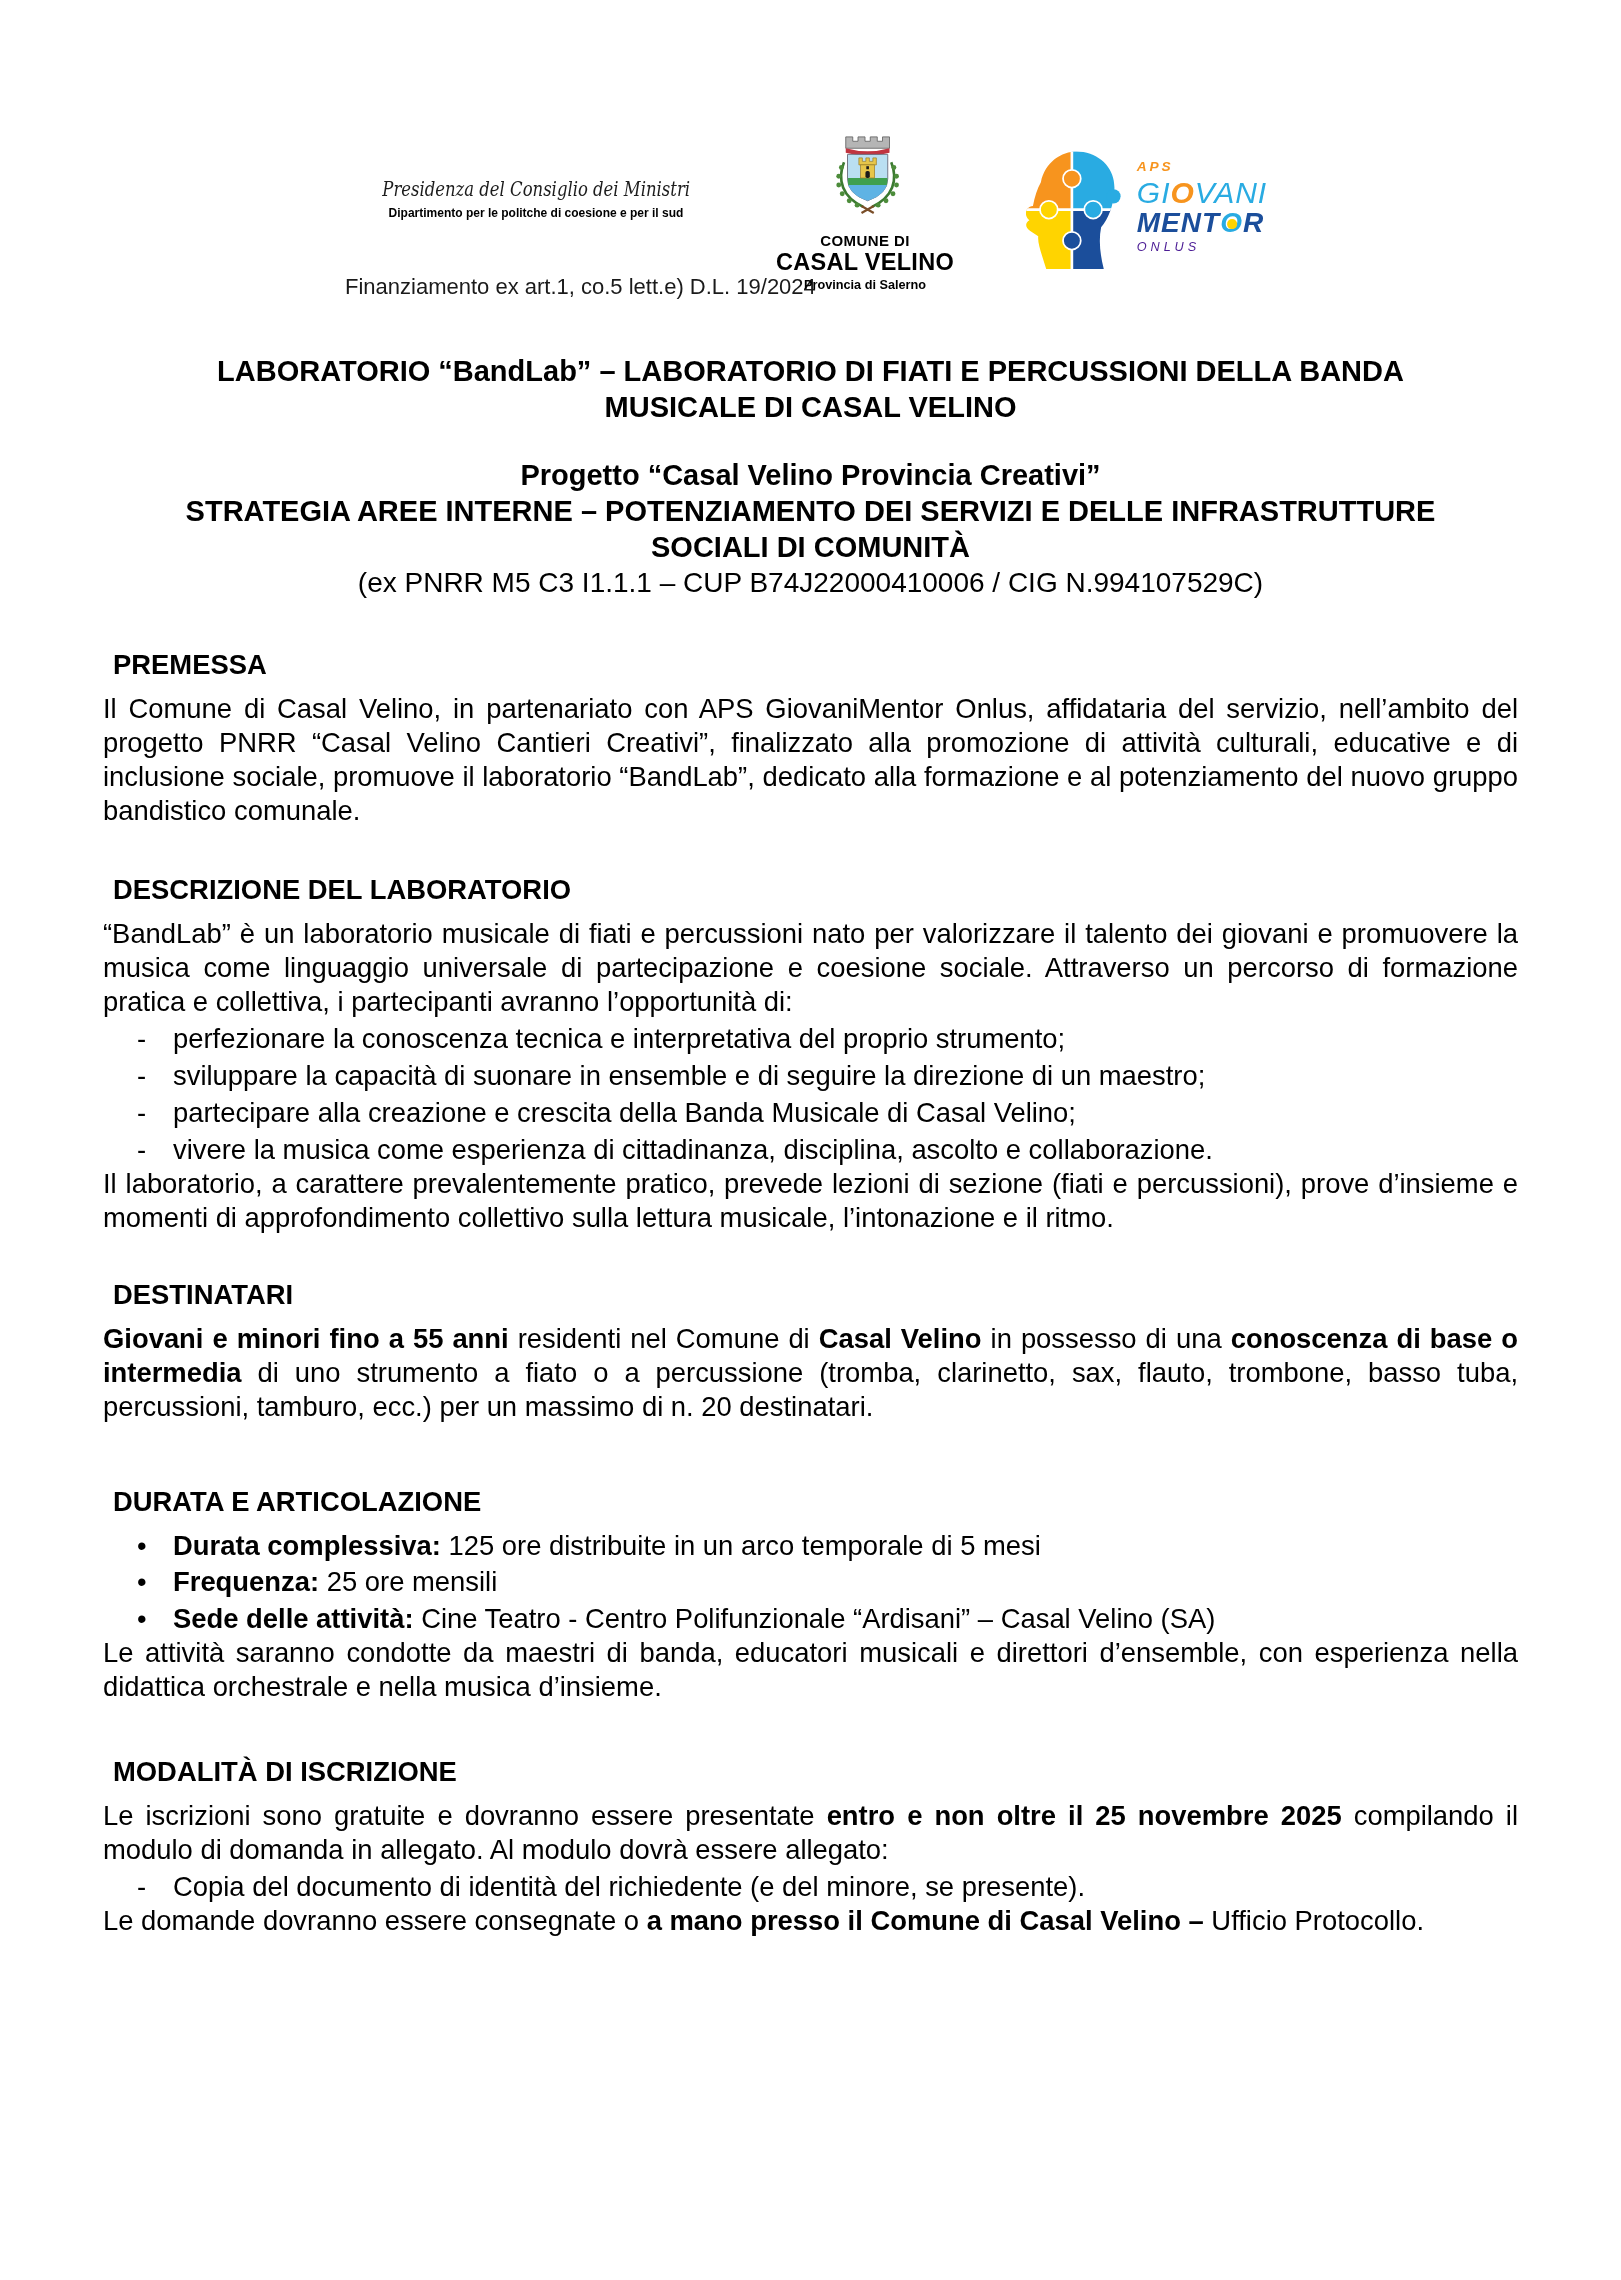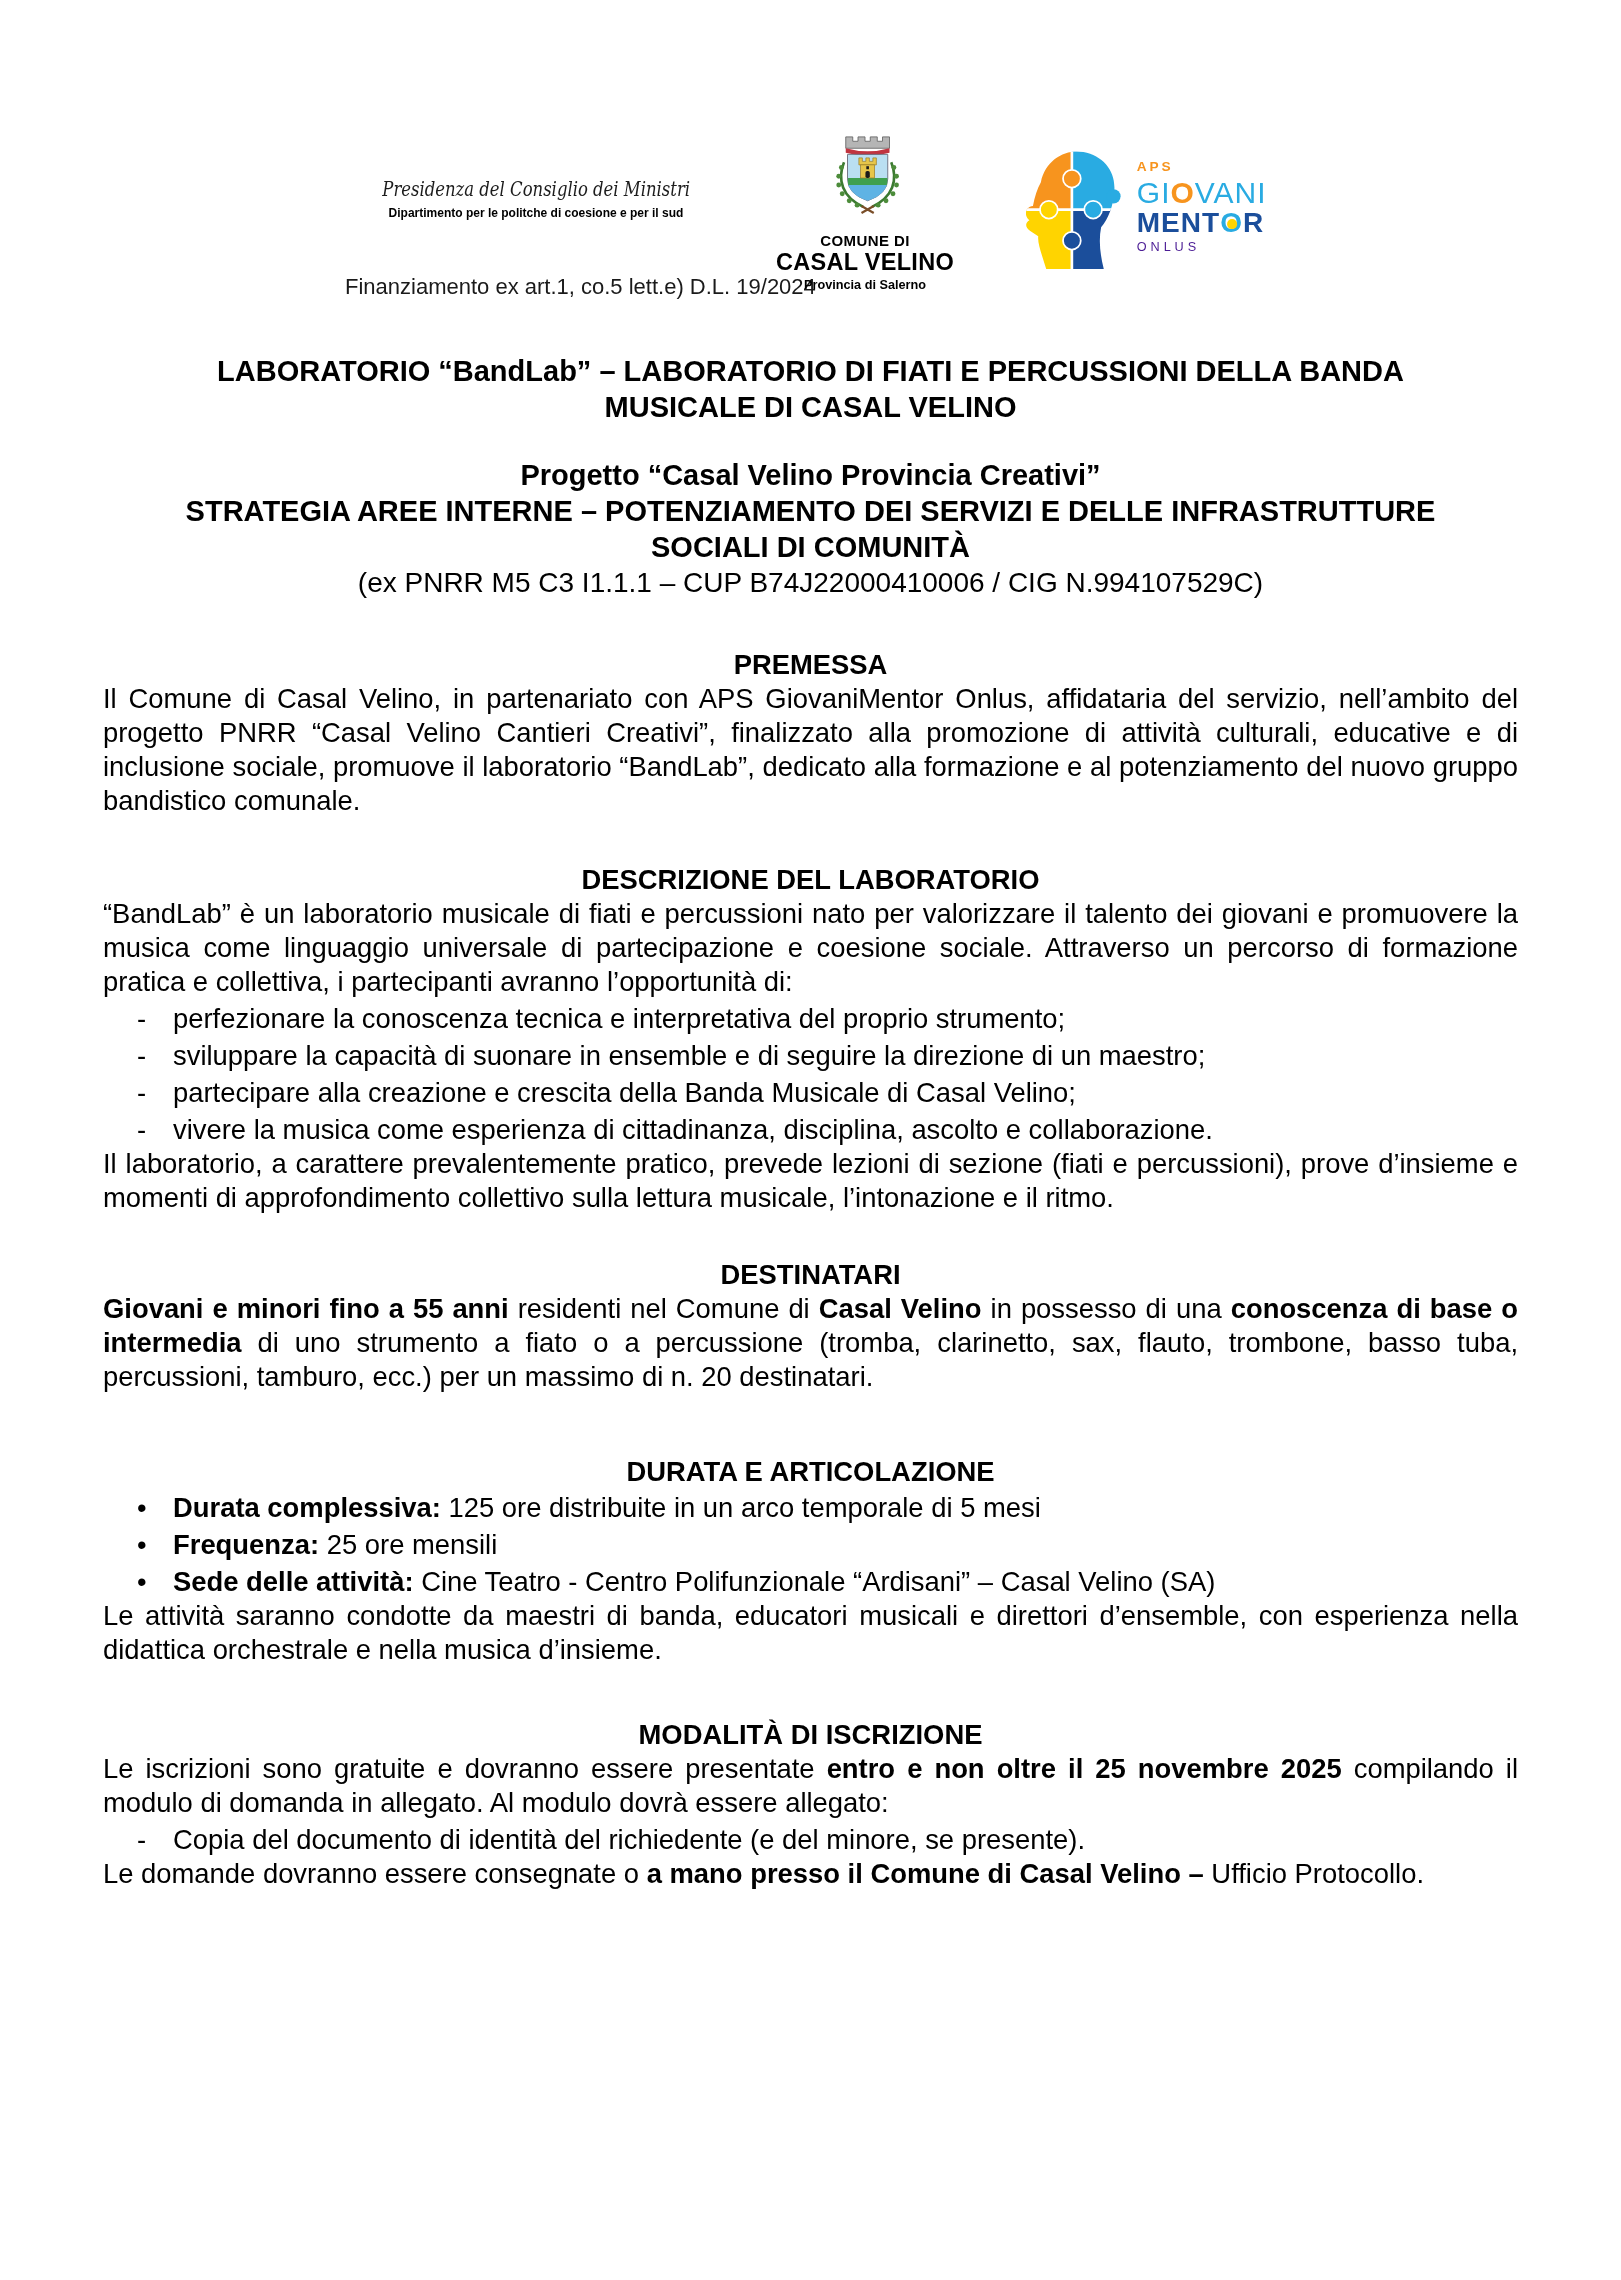--- a/index.html
+++ b/index.html
@@ -15,36 +15,36 @@
   .pcm-texts{flex:1;text-align:center;}
   .pcm-script{font-family:"DejaVu Serif",serif;font-style:italic;font-size:19.6px;color:#1c1c1c;
     white-space:nowrap;transform:scaleX(.84);transform-origin:center;}
   .pcm-dept{font-size:12px;font-weight:bold;margin-top:4.9px;white-space:nowrap;}
   .pcm-caption{font-size:22px;margin-top:15.7px;text-align:center;color:#1a1a1a;white-space:nowrap;}
   .comune{width:186px;text-align:center;}
   .comune-l1{font-size:15px;font-weight:bold;letter-spacing:0.4px;margin-top:2px;}
   .comune-l2{font-size:23.5px;font-weight:bold;letter-spacing:0.3px;}
   .comune-l3{font-size:12.7px;font-weight:bold;margin-top:2px;}
   .gm{display:flex;align-items:center;gap:7.8px;width:263px;margin-top:29px;}
-  .gm-texts{display:flex;flex-direction:column;line-height:1.04;}
+  .gm-texts{display:flex;flex-direction:column;line-height:1.04;font-style:italic;}
   .gm-aps{color:#F7941E;font-size:13.7px;font-weight:bold;letter-spacing:2.9px;margin-bottom:2.9px;}
   .gm-giovani{color:#29ABE2;font-size:30px;letter-spacing:1px;white-space:nowrap;}
   .gm-giovani .o-orange{color:#F7941E;font-weight:bold;}
   .gm-mentor{color:#1B4E9B;font-size:28px;font-weight:bold;letter-spacing:1px;white-space:nowrap;}
   .gm-mentor .o-mentor{color:#29ABE2;position:relative;display:inline-block;}
   .gm-mentor .o-mentor::after{content:"";position:absolute;width:9.8px;height:9.8px;background:#FFD400;
     border-radius:50%;left:53%;top:56%;transform:translate(-50%,-50%);}
   .gm-onlus{color:#4c1d95;font-size:12.7px;letter-spacing:3.9px;margin-top:3.9px;}
   
   .title-block{margin-top:45px;text-align:center;}
   .title-line{font-size:29px;font-weight:bold;line-height:36px;}
   .project-group{margin-top:32px;}
   .codes{font-size:28px;font-weight:normal;line-height:36px;}
   
-  h2.h{font-size:27.4px;line-height:34px;margin:0;font-weight:bold;text-align:center;}
+  h2.h{font-size:27.4px;line-height:34px;margin:10px;font-weight:bold;}
   p.body{font-size:27.4px;line-height:34px;margin:0;text-align:justify;}
   ul.blist{margin:0;padding:0;list-style:none;font-size:27.4px;line-height:34px;}
   ul.blist li{display:flex;margin-top:2.9px;padding-left:34px;}
   .li-marker{flex:none;width:36px;}
   .li-text{flex:1;}
   .sec-premessa{margin-top:47px;}
   .sec-descrizione{margin-top:45px;}
   .sec-destinatari{margin-top:43px;}
   .sec-durata{margin-top:61px;}
   .durata-list{margin-top:37px;}

